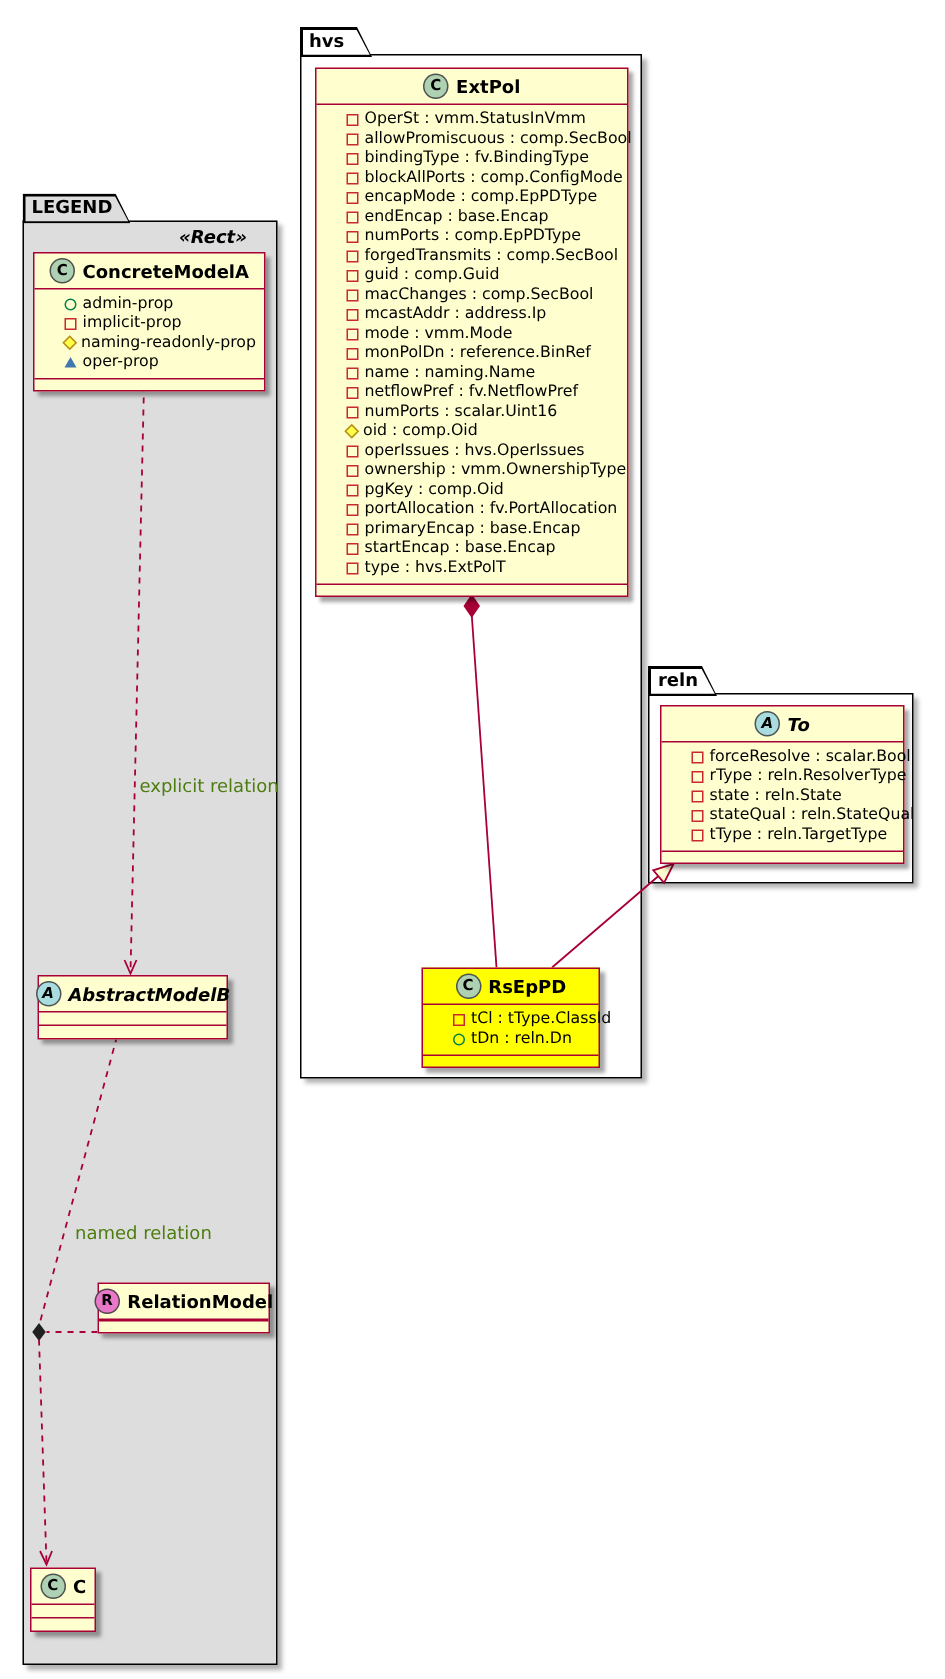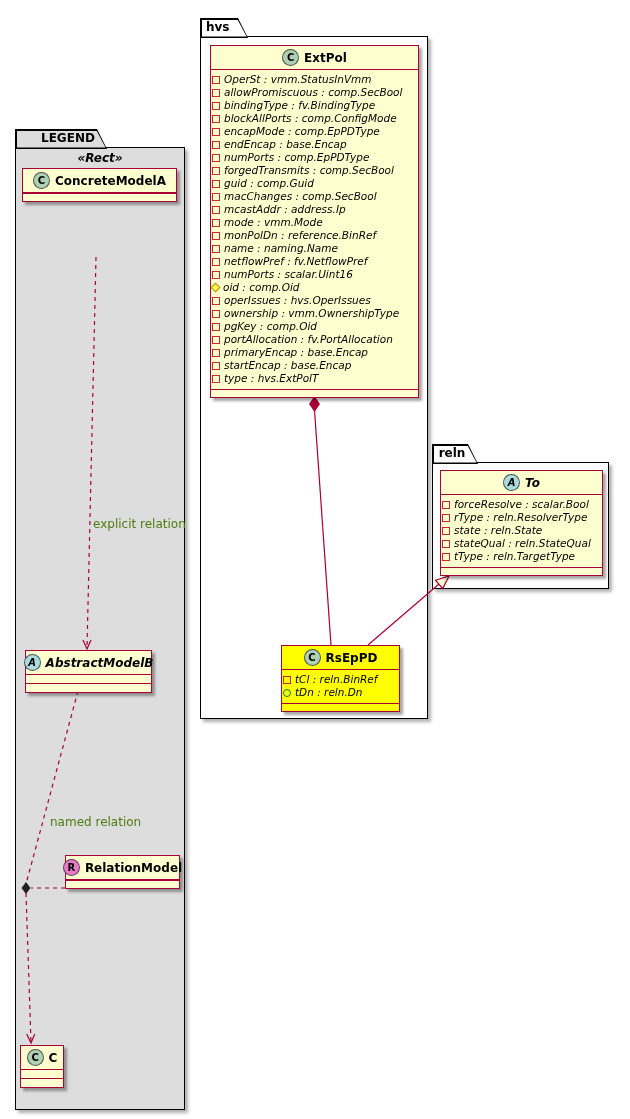--- a/index.html
+++ b/index.html
@@ -17,21 +17,21 @@
   .tab-fg { position: absolute; inset: 1.5px; background: #FFFFFF;
     clip-path: polygon(0 0, calc(100% - 9px) 0, 100% 100%, 0 100%); }
   .tab-fg.gray { background: #DDDDDD; }
   .tab-label { position: relative; display: block; font-size: 12px; font-weight: bold;
     color: #000; padding: 2px 12px 0 6px; white-space: nowrap; }
   .pkg-body { position: absolute; left: 0; right: 0; top: 18px; bottom: 0;
     border: 1.5px solid #000; background: #FFFFFF;
     box-shadow: 3px 3px 3px rgba(0,0,0,0.30); }
   .pkg-body.gray { background: #DDDDDD; }
   .stereotype { position: absolute; z-index: 2; font-size: 12px; font-weight: bold;
-    font-style: italic; color: #000; text-align: center; }
+    font-style: italic; color: #000; text-align: center; margin-left: 42px; }
 
   
   .connectors { position: absolute; left: 0; top: 0; z-index: 2; pointer-events: none; }
   .solid  { stroke: #A80036; stroke-width: 1.2; fill: none; }
   .dashed { stroke: #A80036; stroke-width: 1.2; fill: none; stroke-dasharray: 4 4; }
   .arrowhead { stroke: #A80036; stroke-width: 1.2; fill: none; }
 
   
   .class-box { position: absolute; z-index: 3; background: #FEFECE;
     border: 1px solid #A80036; box-shadow: 3px 3px 2.5px rgba(0,0,0,0.35); }
@@ -40,21 +40,21 @@
     gap: 5px; padding: 3px 6px; border-bottom: 1px solid #A80036; min-height: 17px; }
   .spot { width: 15px; height: 15px; border-radius: 50%; flex: none;
     display: flex; align-items: center; justify-content: center;
     font-size: 10px; font-weight: bold; color: #000;
     border: 1px solid rgba(60,60,60,0.85); }
   .spot-c { background: #ADD1B2; }
   .spot-a { background: #A9DCDF; font-style: italic; }
   .spot-r { background: #E978C8; }
   .class-name { font-size: 12px; font-weight: bold; color: #000; white-space: nowrap; }
   .abstract .class-name { font-style: italic; }
-  .members { padding: 3px 6px 4px 1px; font-style: italic; }
+  .members { padding: 3px 6px 4px 20px; }
   .member { display: flex; align-items: center; font-size: 10.5px;
     line-height: 13px; color: #000; white-space: nowrap; }
   .micon { width: 6px; height: 6px; margin-right: 4px; flex: none; }
   .micon.square   { border: 1px solid #C82930; }
   .micon.circle   { border: 1px solid #038048; border-radius: 50%; }
   .micon.diamond  { width: 5px; height: 5px; background: #FFFF44;
     border: 1px solid #B38D22; transform: rotate(45deg); }
   .micon.triangle { width: 0; height: 0; border-left: 4px solid transparent;
     border-right: 4px solid transparent; border-bottom: 7px solid #4177AF; }
   .class-footer { height: 7px; border-top: 1px solid #A80036; }
@@ -65,21 +65,21 @@
   .edge-label { position: absolute; z-index: 4; font-size: 12px; color: #4d7c0f;
     white-space: nowrap; }
 </style>
 </head>
 <body>
 
 <div class="canvas">
 
   <div class="package" style="left:15px; top:129px; width:170px; height:981px;">
     <div class="pkg-body gray"></div>
-    <div class="pkg-tab" style="width:72px;padding-left:20px;">
+    <div class="pkg-tab" style="width:72px;">
       <span class="tab-bg"></span>
       <span class="tab-fg gray"></span>
       <span class="tab-label">LEGEND</span>
     </div>
   </div>
   <div class="stereotype" style="left:15px; top:151px; width:170px;">«Rect»</div>
 
   <div class="package" style="left:200px; top:18px; width:228px; height:701px;">
     <div class="pkg-body"></div>
     <div class="pkg-tab" style="width:48px;">
@@ -253,35 +253,53 @@
   </div>
 
   <div class="class-box highlight" style="left:281px; top:645px; width:117px;">
     <div class="class-header">
       <span class="spot spot-c">C</span>
       <span class="class-name">RsEpPD</span>
     </div>
     <div class="members">
         <div class="member">
           <span class="micon square"></span>
-          <span class="mtext">tCl : reln.BinRef</span>
+          <span class="mtext">tCl : tType.ClassId</span>
         </div>
         <div class="member">
           <span class="micon circle"></span>
           <span class="mtext">tDn : reln.Dn</span>
         </div>
       </div>
     <div class="class-footer"></div>
   </div>
 
   <div class="class-box" style="left:22px; top:168px; width:153px;">
     <div class="class-header">
       <span class="spot spot-c">C</span>
       <span class="class-name">ConcreteModelA</span>
     </div>
+    <div class="members">
+        <div class="member">
+          <span class="micon circle"></span>
+          <span class="mtext">admin-prop</span>
+        </div>
+        <div class="member">
+          <span class="micon square"></span>
+          <span class="mtext">implicit-prop</span>
+        </div>
+        <div class="member">
+          <span class="micon diamond"></span>
+          <span class="mtext">naming-readonly-prop</span>
+        </div>
+        <div class="member">
+          <span class="micon triangle"></span>
+          <span class="mtext">oper-prop</span>
+        </div>
+      </div>
     <div class="class-footer"></div>
   </div>
 
   <div class="class-box abstract" style="left:25px; top:650px; width:125px;">
     <div class="class-header">
       <span class="spot spot-a">A</span>
       <span class="class-name">AbstractModelB</span>
     </div>
     <div class="class-strip"></div>
     <div class="class-strip lined"></div>

